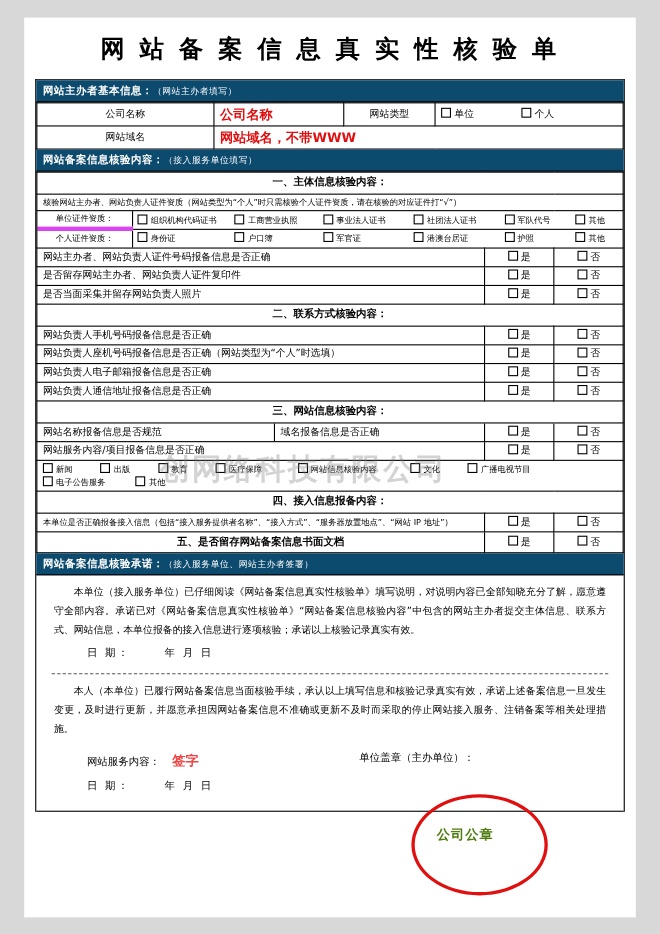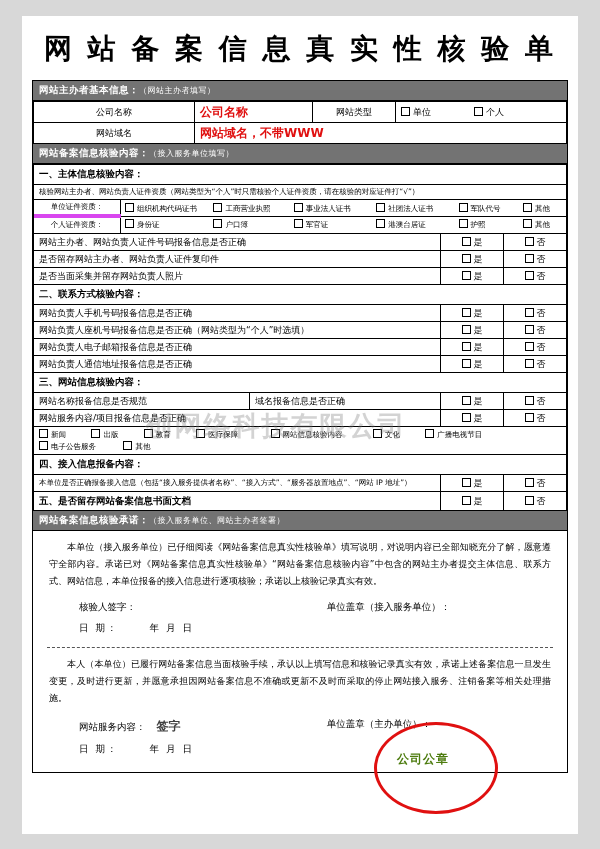--- a/index.html
+++ b/index.html
@@ -14,42 +14,42 @@
     position:absolute;left:22px;top:16px;
     width:556px;height:818px;
     background:#fff;
     box-sizing:border-box;
     padding:0;
   }
   .title{
     text-align:center;
     font-family:"DejaVu Serif","Liberation Serif",serif;
     font-weight:bold;
-    font-size:28px;
+    font-size:22px;
     letter-spacing:3px;
     padding:14px 0 12px 0;
   }
   .sheet{
     margin:0 10px;
     border:1px solid #000;
     border-bottom:none;
   }
   .bar{
-    background:#737373;color:#fff;
+    background:#0c4a6e;color:#fff;
     font-weight:bold;
     font-size:9.5px;
     padding:3px 6px;
     border-bottom:1px solid #000;
     letter-spacing:.5px;
   }
   .bar .small{font-weight:normal;font-size:8px;}
   table{border-collapse:collapse;width:100%;}
   td{border:1px solid #000;padding:2px 5px;vertical-align:middle;font-size:9px;line-height:1.35;}
   .nb{border:none;}
-  .sec{font-weight:bold;font-size:9.5px;padding:3px 5px;}
+  .sec{font-weight:bold;font-size:9.5px;padding:3px 5px;text-align:center;}
   .ctr{text-align:center;}
   .red{color:#e01010;font-weight:bold;font-size:12px;}
   .cellw{width:52px;text-align:center;white-space:nowrap;}
   .box{display:inline-block;width:7px;height:7px;border:1px solid #000;margin-right:3px;vertical-align:-1px;}
   .tiny{font-size:7.5px;}
   .sub td{font-size:7.5px;padding:2px 4px;}
   .sub .lab{width:78px;text-align:center;background:#fff;}
   .clause{
     padding:8px 16px 2px 16px;
     font-size:9px;line-height:1.85;text-align:justify;
@@ -79,21 +79,21 @@
   }
   .watermark{
     position:absolute;left:0;top:392px;width:508px;
     text-align:center;
     font-size:27px;font-weight:bold;
     color:rgba(120,120,120,0.33);
     letter-spacing:2px;
     pointer-events:none;
   }
   .sign-red{
-    color:#404040;font-weight:bold;font-size:12px;
+    color:#ef4444;font-weight:bold;font-size:12px;
   }
   .rowlabel{width:150px;}
 </style>
 </head>
 <body>
 
 <div class="page">
 
   <div class="title">网 站 备 案 信 息 真 实 性 核 验 单</div>
 
@@ -258,24 +258,20 @@
 
     <div class="bar">
       <span>网站备案信息核验承诺：</span><span class="small">（接入服务单位、网站主办者签署）</span>
     </div>
 
     <div style="border-bottom:1px solid #000;padding-bottom:6px">
       <div class="clause">
         <span class="ind">本单位（接入服务单位）已仔细阅读《网站备案信息真实性核验单》填写说明，对说明内容已全部知晓充分了解，愿意遵守全部内容。承诺已对《网站备案信息真实性核验单》“网站备案信息核验内容”中包含的网站主办者提交主体信息、联系方式、网站信息，本单位报备的接入信息进行逐项核验；承诺以上核验记录真实有效。</span>
       </div>
 
-      <div class="sigrow">
-        <div class="l">核验人签字：</div>
-        <div class="r">单位盖章（接入服务单位）：</div>
-      </div>
       <div class="daterow">
         <div class="l">
           <span>日    期：</span>
           <span style="margin-left:26px">年    月    日</span>
         </div>
       </div>
 
       <div class="dashed"></div>
 
       <div class="clause">

